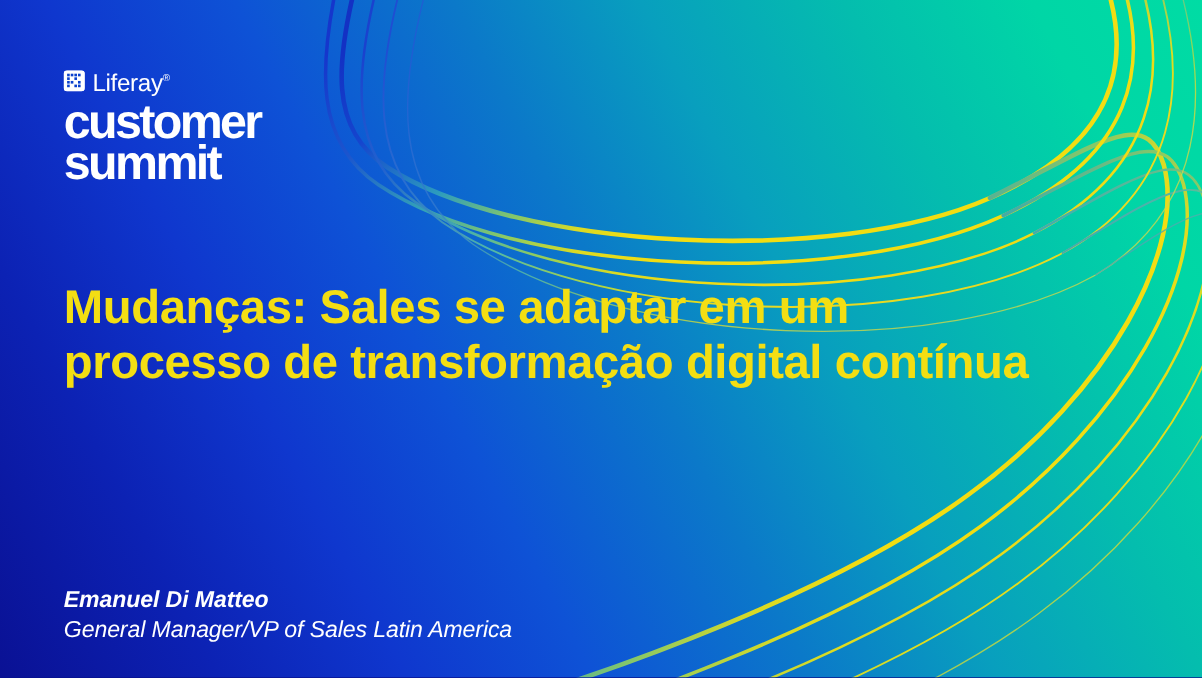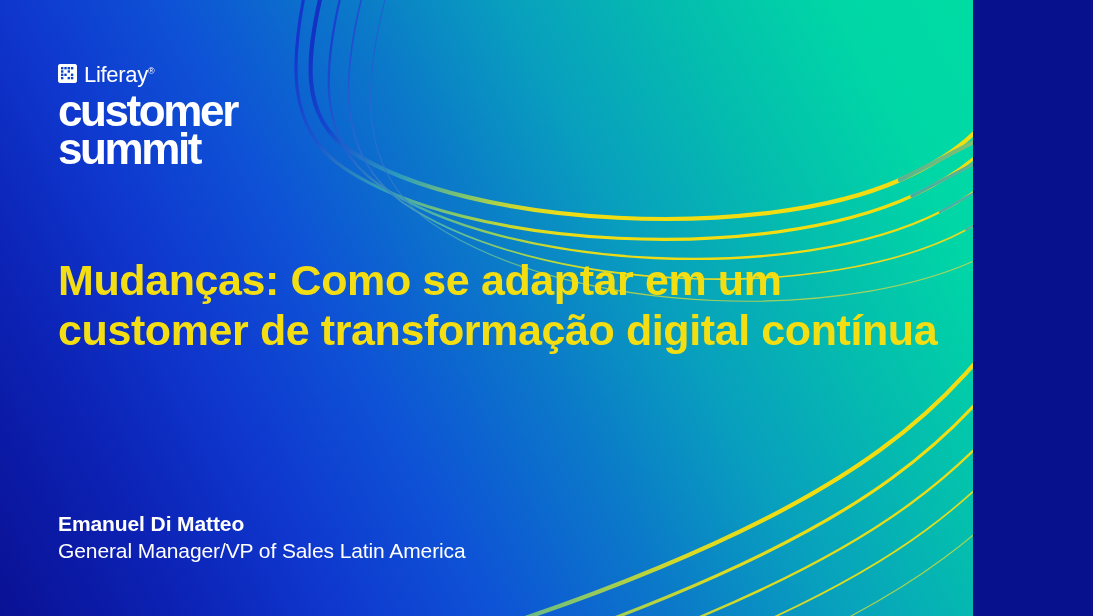--- a/index.html
+++ b/index.html
@@ -6,21 +6,21 @@
 
   html, body {
     width: 1093px;
     height: 616px;
     overflow: hidden;
     background: #07118E;
   }
 
   .slide {
     position: relative;
-    width: 973px;
+    width: 1093px;
     height: 616px;
     overflow: hidden;
     font-family: "Liberation Sans", sans-serif;
     background:
       linear-gradient(62deg,
         #0A1194 0%,
         #0C22B4 14%,
         #0F37CE 26%,
         #0E52D6 38%,
         #0B79C9 52%,
@@ -101,22 +101,23 @@
     font-weight: 700;
     line-height: 50px;
     letter-spacing: -0.4px;
     white-space: pre-line;
   }
 
   
   .speaker {
     position: absolute;
     left: 58px;
-    top: 510px;
+    top: 532px;
     z-index: 5;
+    font-style: italic;
   }
 
   .speaker-name {
     color: #FFFFFF;
     font-size: 21px;
     font-weight: 700;
     line-height: 27px;
     letter-spacing: -0.1px;
   }
 
@@ -253,20 +254,20 @@
             <rect x="12.9" y="12.9" width="2.4" height="2.4"></rect>
           </g>
         </svg>
       </span>
       <span class="liferay-word"><span>Liferay</span><span class="liferay-reg">®</span></span>
     </div>
     <div class="summit-word">customer
 summit</div>
   </div>
 
-  <h1 class="headline">Mudanças: Como se adaptar em um customer de transformação digital contínua</h1>
+  <h1 class="headline">Mudanças: Sales se adaptar em um processo de transformação digital contínua</h1>
 
   <div class="speaker">
     <div class="speaker-name">Emanuel Di Matteo</div>
     <div class="speaker-role">General Manager/VP of Sales Latin America</div>
   </div>
 
 </div>
 
 </body></html>

